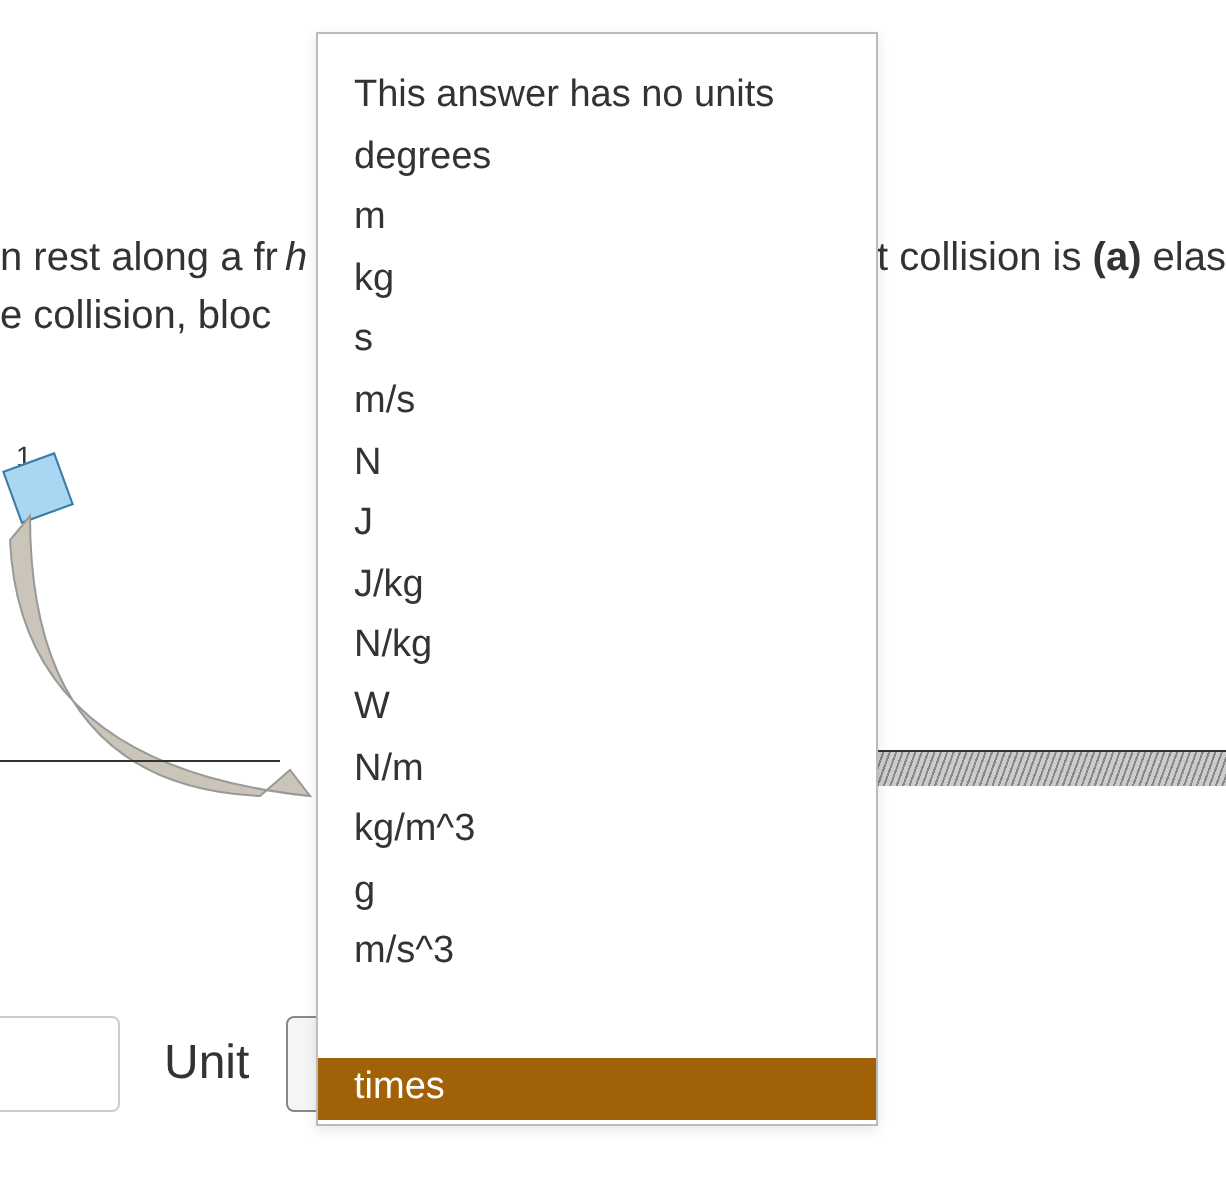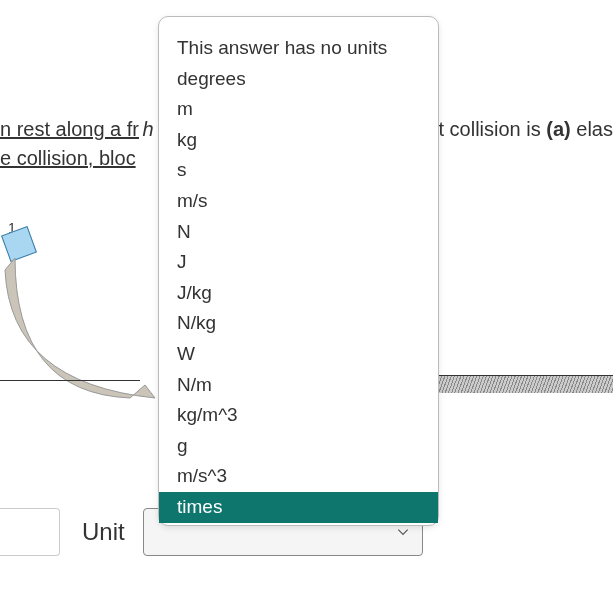--- a/index.html
+++ b/index.html
@@ -16,21 +16,20 @@
       position: relative;
     }
     .problem-text {
       position: absolute;
       top: 115px;
       left: 0;
       font-size: 20px;
       color: #333;
       line-height: 1.45;
       white-space: nowrap;
-      text-decoration: underline;
     }
     .problem-text .line {
       display: block;
     }
     .right-text {
       position: absolute;
       top: 115px;
       right: 0;
       font-size: 20px;
       color: #333;
@@ -136,36 +135,37 @@
       width: 14px;
       height: 14px;
     }
     .dropdown {
       position: absolute;
       top: 16px;
       left: 158px;
       width: 281px;
       background: #ffffff;
       border: 1px solid #bbb;
-      border-radius: 10px;
+      border-radius: 0;
       box-shadow: 0 2px 6px rgba(0,0,0,0.1);
       padding-top: 16px;
       padding-bottom: 2px;
       z-index: 100;
     }
     .dropdown-item {
       padding: 2px 18px;
       font-size: 19px;
       color: #333;
       cursor: pointer;
       line-height: 1.4;
     }
     .dropdown-item.selected {
-      background: #0f766e;
+      background: #a16207;
       color: #fff;
+      margin-top: 37px;
     }
   </style>
 </head>
 <body>
 
 <div class="problem-text">
   <span class="line">n rest along a fr</span>
   <span class="line">e collision, bloc</span>
 </div>
 

